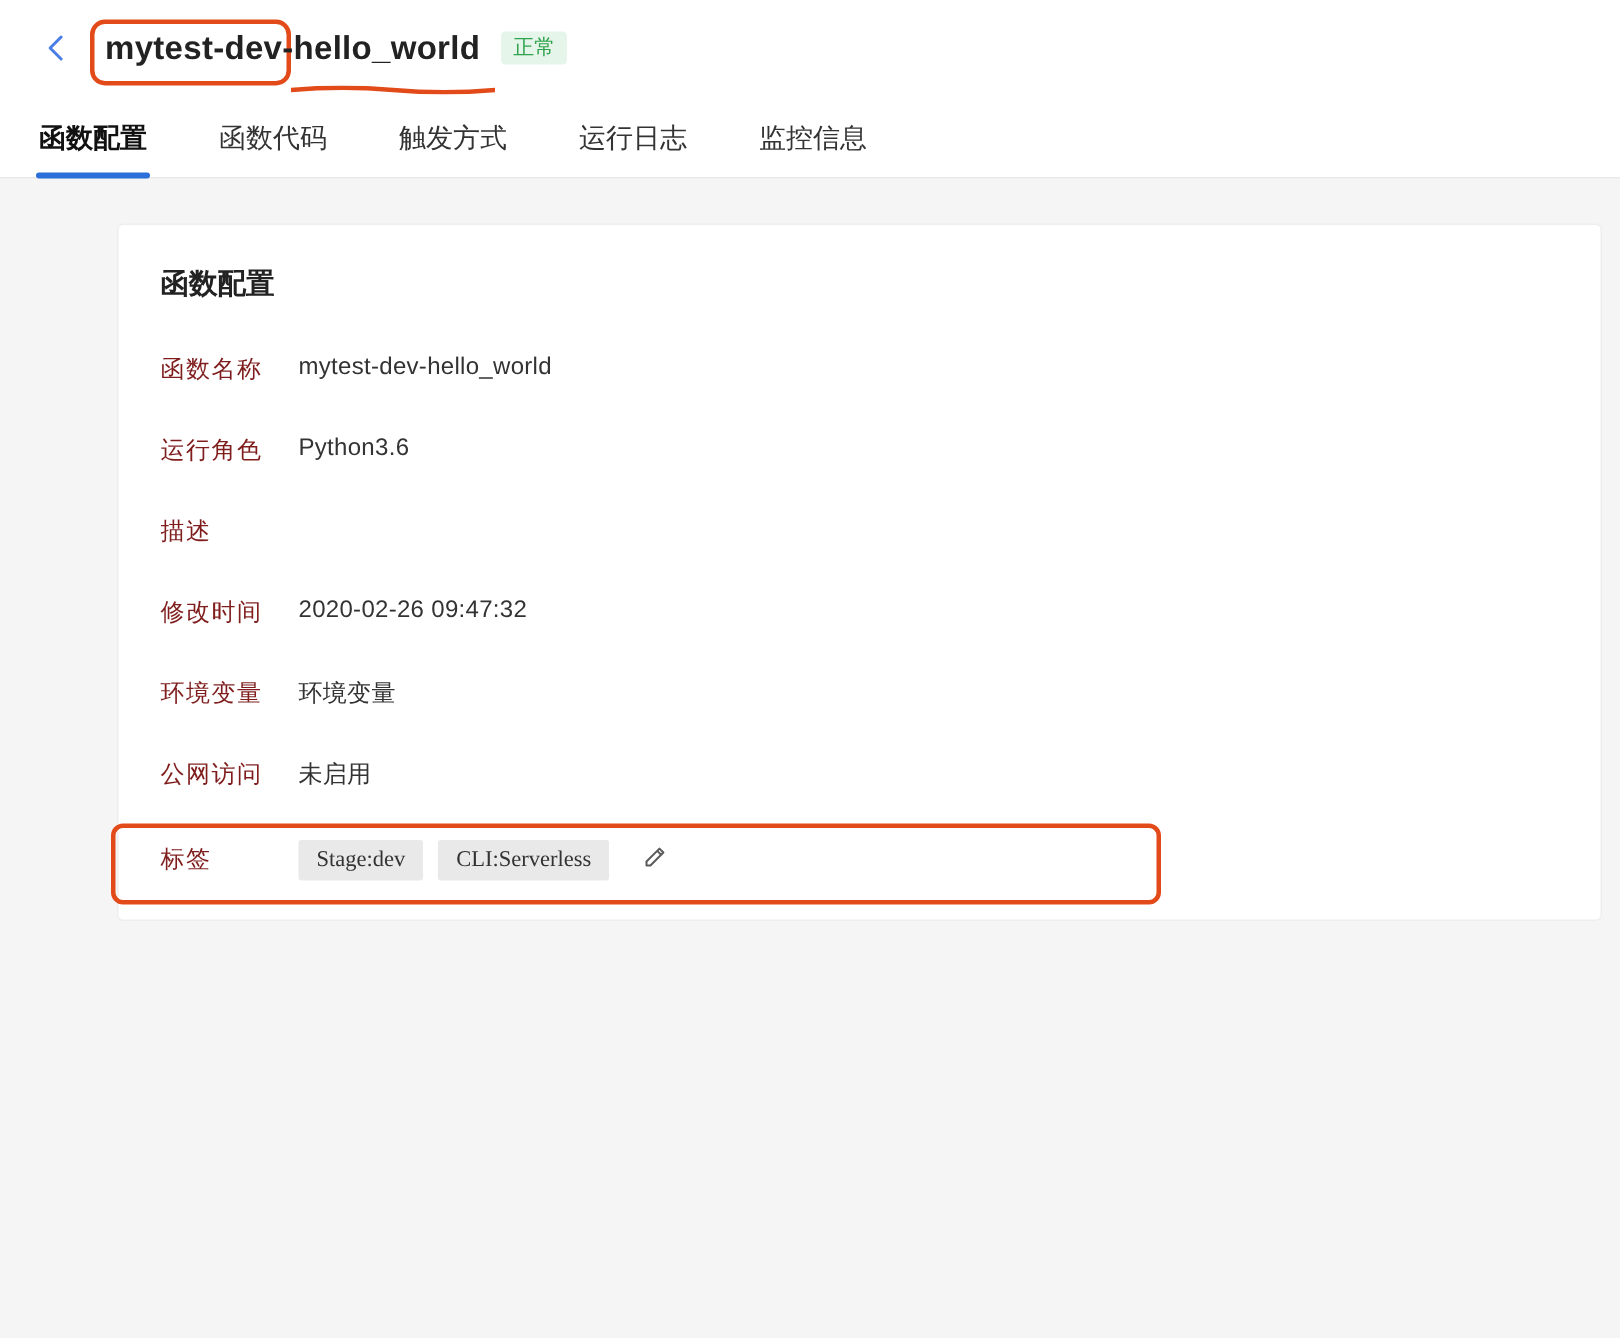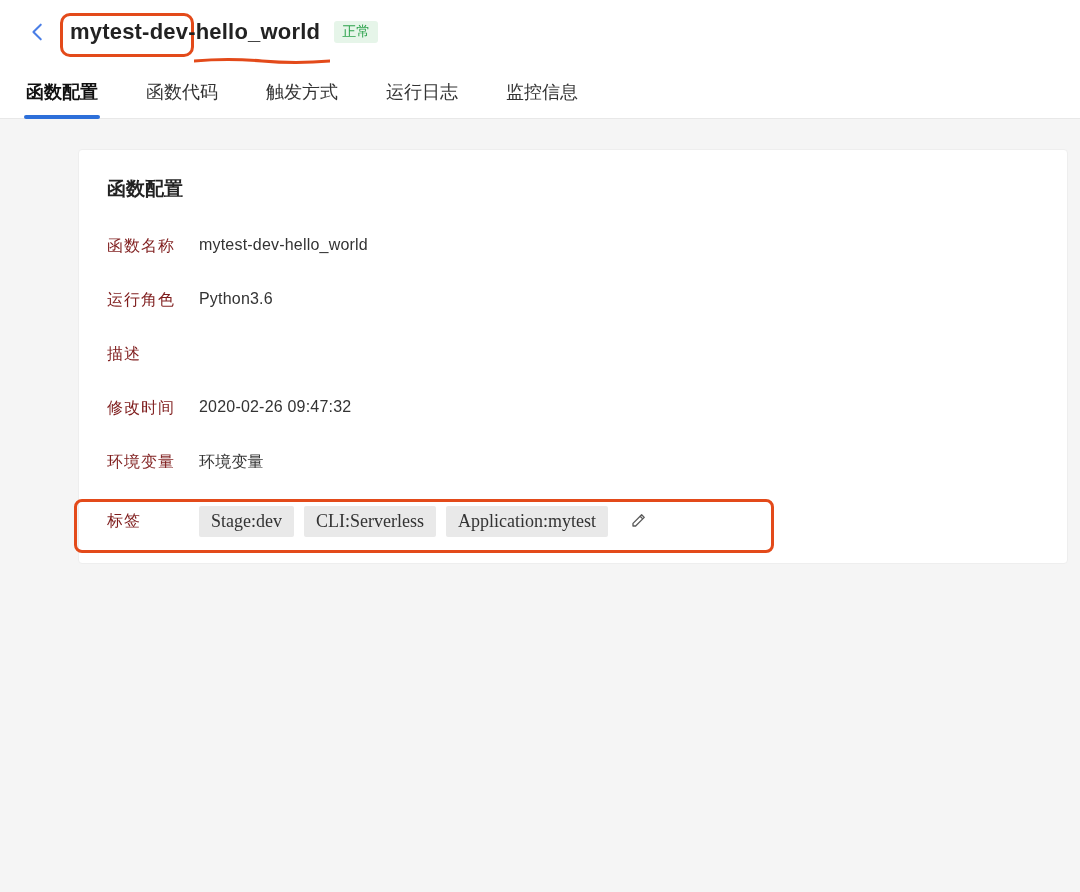--- a/index.html
+++ b/index.html
@@ -126,21 +126,21 @@
     color: #333;
     letter-spacing: 0.2px;
   }
   .tags-row { margin-bottom: 6px; align-items: center; font-family: Liberation Serif, serif; }
   .tags {
     display: flex; gap: 10px; align-items: center;
   }
   .tag {
     background: #e9e9e9;
     color: #333;
-    font-size: 18px;
+    font-size: 15px;
     padding: 5px 12px;
     border-radius: 2px;
   }
   .edit-icon {
     margin-left: 12px;
     cursor: pointer;
   }
   .edit-icon svg { width: 18px; height: 18px; stroke: #5b5b5b; fill: none; stroke-width: 1.8; }
   .annot-tags {
     position: absolute;
@@ -201,27 +201,30 @@
       <div class="val"></div>
     </div>
     <div class="row">
       <div class="label">修改时间</div>
       <div class="val">2020-02-26 09:47:32</div>
     </div>
     <div class="row">
       <div class="label">环境变量</div>
       <div class="val">环境变量</div>
     </div>
+    <div class="row">
+      <div class="label">公网访问</div>
+      <div class="val">未启用</div>
+    </div>
 
     <div class="row tags-row">
       <div class="label">标签</div>
       <div class="tags">
         <span class="tag">Stage:dev</span>
         <span class="tag">CLI:Serverless</span>
-        <span class="tag">Application:mytest</span>
         <span class="edit-icon">
           <svg viewBox="0 0 24 24">
             <path d="M4 20 L4 16.5 L15.5 5 L19 8.5 L7.5 20 Z" stroke-linejoin="round"></path>
             <path d="M13.5 7 L17 10.5"></path>
           </svg>
         </span>
       </div>
     </div>
 
     <div class="annot-tags"></div>

